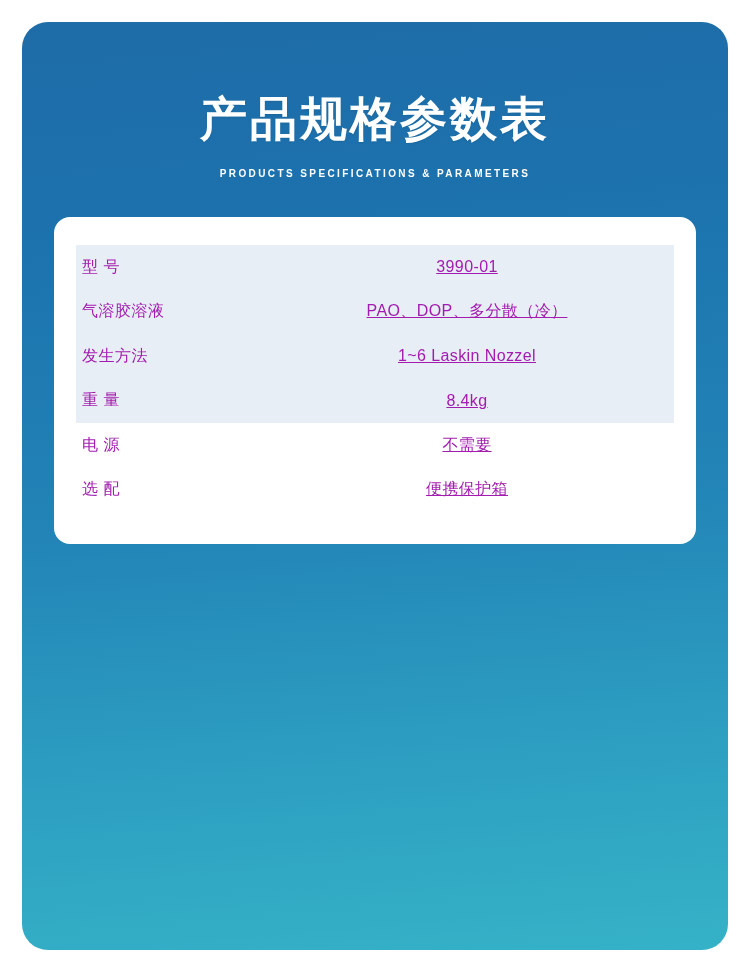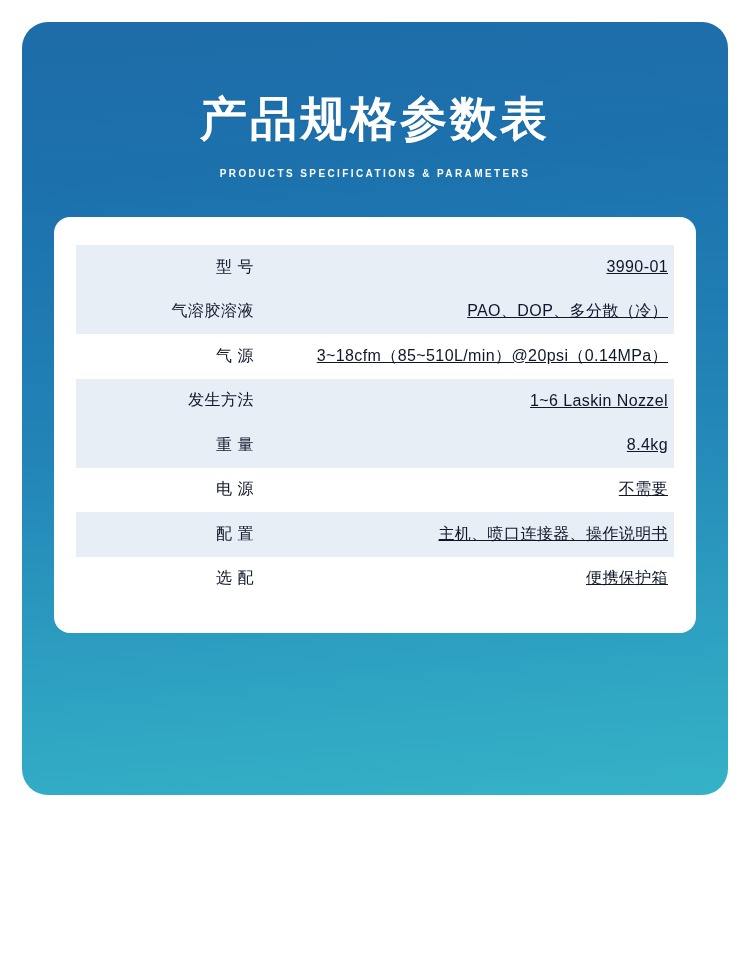--- a/index.html
+++ b/index.html
@@ -17,21 +17,21 @@
     position: relative;
     width: 750px;
     height: 976px;
     background: #ffffff;
     box-sizing: border-box;
     padding: 22px 22px 26px 22px;
   }
   .card {
     position: relative;
     width: 706px;
-    height: 773px;
+    height: 928px;
     border-radius: 26px;
     background: linear-gradient(175deg, #1e6ca8 0%, #1c72ad 22%, #2284b7 52%, #2d9fc1 78%, #35b2c7 100%);
     box-sizing: border-box;
     padding: 56px 32px 40px 32px;
     overflow: hidden;
   }
   .title {
     text-align: center;
     color: #ffffff;
     font-size: 47px;
@@ -63,25 +63,24 @@
     table-layout: fixed;
   }
   table.spec tr {
     height: 44.5px;
   }
   table.spec tr.alt td {
     background: #e8eef5;
   }
   table.spec td {
     font-size: 16px;
-    color: #0f172a;
+    color: #a21caf;
     padding: 8px 6px;
     vertical-align: middle;
     white-space: nowrap;
-    text-align: right;
   }
   td.label {
     width: 172px;
     padding-left: 22px;
     letter-spacing: 0.5px;
   }
   td.value {
     text-align: center;
     letter-spacing: 0.4px;
     text-decoration: underline;
@@ -100,39 +99,31 @@
       <table class="spec">
         <tbody>
           <tr class="alt">
             <td class="label">型    号</td>
             <td class="value">3990-01</td>
           </tr>
           <tr class="alt">
             <td class="label">气溶胶溶液</td>
             <td class="value">PAO、DOP、多分散（冷）</td>
           </tr>
-          <tr>
-            <td class="label">气    源</td>
-            <td class="value">3~18cfm（85~510L/min）@20psi（0.14MPa）</td>
-          </tr>
           <tr class="alt">
             <td class="label">发生方法</td>
             <td class="value">1~6 Laskin Nozzel</td>
           </tr>
           <tr class="alt">
             <td class="label">重    量</td>
             <td class="value">8.4kg</td>
           </tr>
           <tr>
             <td class="label">电    源</td>
             <td class="value">不需要</td>
-          </tr>
-          <tr class="alt">
-            <td class="label">配    置</td>
-            <td class="value">主机、喷口连接器、操作说明书</td>
           </tr>
           <tr>
             <td class="label">选    配</td>
             <td class="value">便携保护箱</td>
           </tr>
         </tbody>
       </table>
     </div>
 
   </div>

